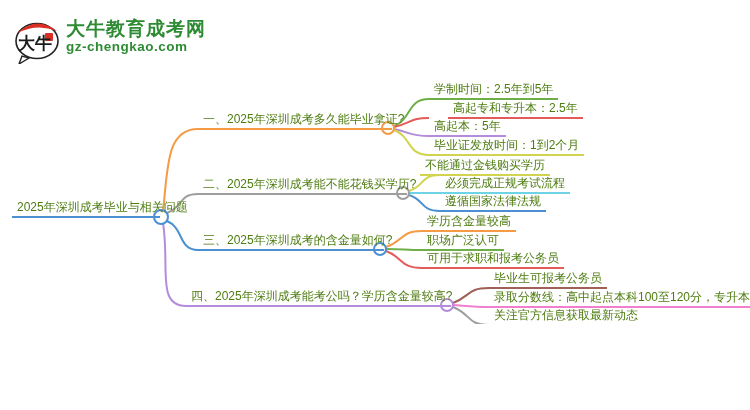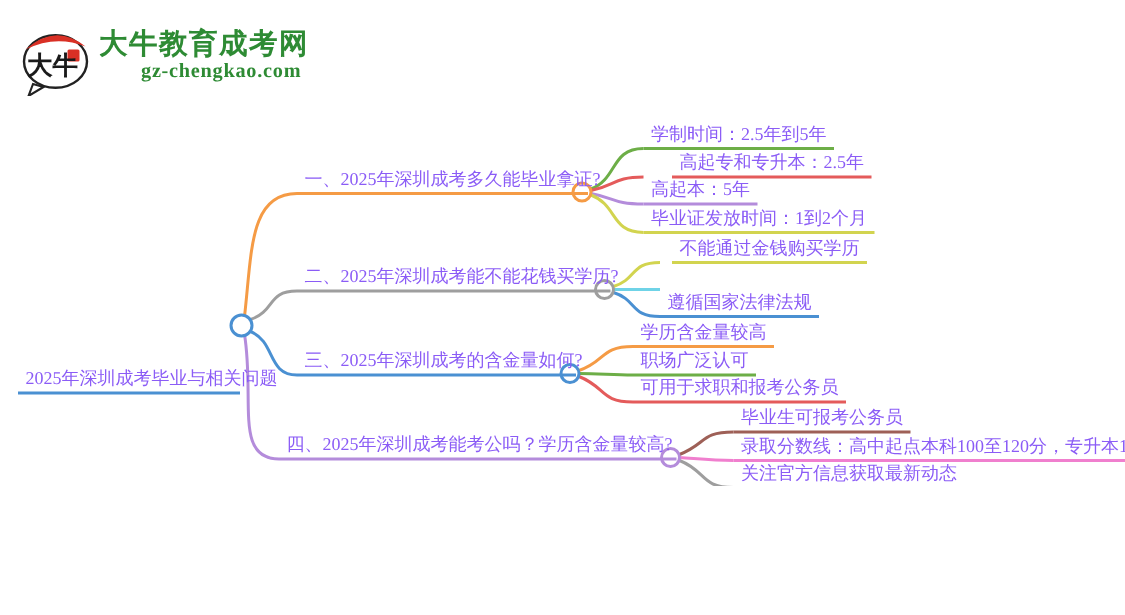--- a/index.html
+++ b/index.html
@@ -1,38 +1,38 @@
 <!DOCTYPE html>
 <html><head>
 <meta charset="utf-8">
 <style>
   html,body{margin:0;padding:0;background:#ffffff;}
   .canvas{
     position:relative;width:750px;height:324px;background:#ffffff;overflow:hidden;
-    font-family:Liberation Serif, serif;
+    font-family:Liberation Sans, sans-serif;
   }
   
   .logo{position:absolute;left:12px;top:12px;width:240px;height:52px;}
   .logo-icon{position:absolute;left:0;top:2px;}
   .logo-title{
     position:absolute;left:54px;top:4px;font-size:19px;font-weight:bold;
     letter-spacing:1px;white-space:nowrap;
   }
   .logo-sub{
     position:absolute;left:54px;top:27px;font-size:13.5px;font-weight:bold;
-    letter-spacing:.5px;white-space:nowrap;margin-left:28px;
+    letter-spacing:.5px;white-space:nowrap;
   }
   
   .edges{position:absolute;left:0;top:0;}
   .node{
-    position:absolute;font-size:12px;line-height:16px;color:#8b5cf6;
+    position:absolute;font-size:12px;line-height:16px;color:#4d7c0f;
     white-space:nowrap;padding:0 5px 1px 5px;border-bottom:2px solid #0c4a6e;
   }
   .topic{text-align:right;}
-  .root-label{text-align:center;font-size:12px;margin-top:45px;}
+  .root-label{text-align:center;font-size:12px;}
 </style>
 </head>
 <body>
 
 <div class="canvas">
 
   <div class="logo">
     <svg class="logo-icon" width="50" height="50" viewBox="0 0 50 50">
       <ellipse cx="25" cy="27" rx="21" ry="17.5" fill="#ffffff" stroke="#222222" stroke-width="1.6"></ellipse>
       <path d="M 10 42 L 7 50 L 17 44 Z" fill="#ffffff" stroke="#222222" stroke-width="1.4"></path>
@@ -80,21 +80,22 @@
   <div class="node topic" style="left: 198px; top: 111px; width: 184px; border-bottom-color: rgb(245, 155, 69);">一、2025年深圳成考多久能毕业拿证?</div>
   <div class="node topic" style="left: 198px; top: 176px; width: 199px; border-bottom-color: rgb(158, 158, 158);">二、2025年深圳成考能不能花钱买学历?</div>
   <div class="node topic" style="left: 198px; top: 232px; width: 176px; border-bottom-color: rgb(74, 144, 210);">三、2025年深圳成考的含金量如何?</div>
   <div class="node topic" style="left: 186px; top: 288px; width: 255px; border-bottom-color: rgb(180, 140, 219);">四、2025年深圳成考能考公吗？学历含金量较高?</div>
 
   <div class="node" style="left: 429px; top: 81px; border-bottom-color: rgb(109, 174, 71);">学制时间：2.5年到5年</div>
   <div class="node" style="left: 448px; top: 100px; border-bottom-color: rgb(228, 91, 91);">高起专和专升本：2.5年</div>
   <div class="node" style="left: 429px; top: 118px; border-bottom-color: rgb(180, 140, 219);">高起本：5年</div>
   <div class="node" style="left: 429px; top: 137px; border-bottom-color: rgb(210, 212, 79); text-align: right;">毕业证发放时间：1到2个月</div>
 
-  <div class="node" style="left: 448px; top: 157px; border-bottom-color: rgb(210, 212, 79);">不能通过金钱购买学历</div>
+  <div class="node" style="left: 420px; top: 157px; border-bottom-color: rgb(210, 212, 79);">不能通过金钱购买学历</div>
+  <div class="node" style="left: 440px; top: 175px; border-bottom-color: rgb(111, 211, 231);">必须完成正规考试流程</div>
   <div class="node" style="left: 440px; top: 193px; border-bottom-color: rgb(74, 144, 210);">遵循国家法律法规</div>
 
   <div class="node" style="left: 422px; top: 213px; border-bottom-color: rgb(245, 155, 69);">学历含金量较高</div>
   <div class="node" style="left: 422px; top: 232px; border-bottom-color: rgb(109, 174, 71);">职场广泛认可</div>
   <div class="node" style="left: 422px; top: 250px; border-bottom-color: rgb(228, 91, 91);">可用于求职和报考公务员</div>
 
   <div class="node" style="left: 489px; top: 270px; border-bottom-color: rgb(158, 96, 87);">毕业生可报考公务员</div>
   <div class="node" style="left: 489px; top: 289px; border-bottom-color: rgb(240, 127, 206);">录取分数线：高中起点本科100至120分，专升本105分</div>
   <div class="node" style="left: 489px; top: 307px; border-bottom-color: rgb(158, 158, 158);">关注官方信息获取最新动态</div>
 

